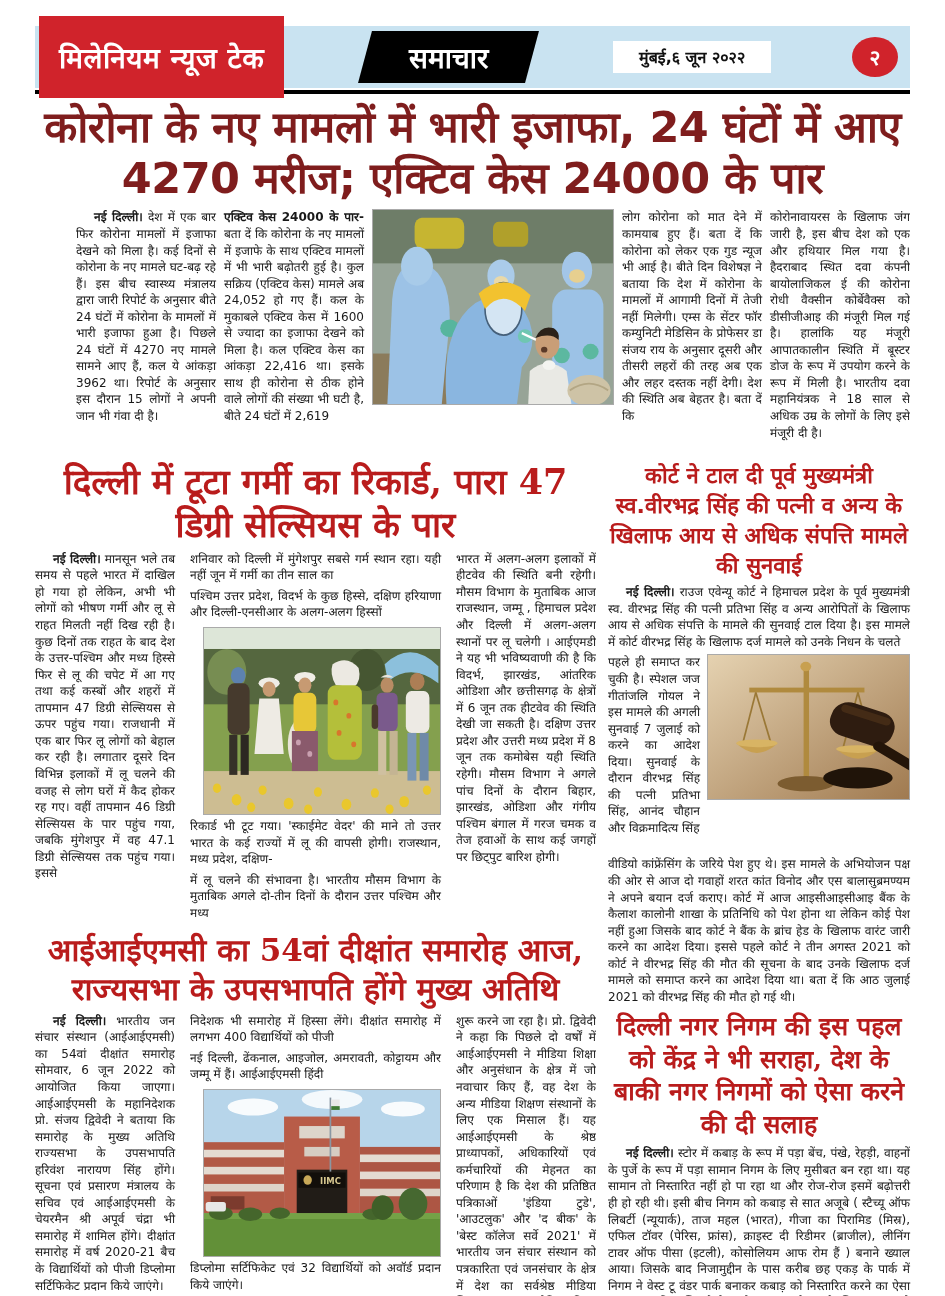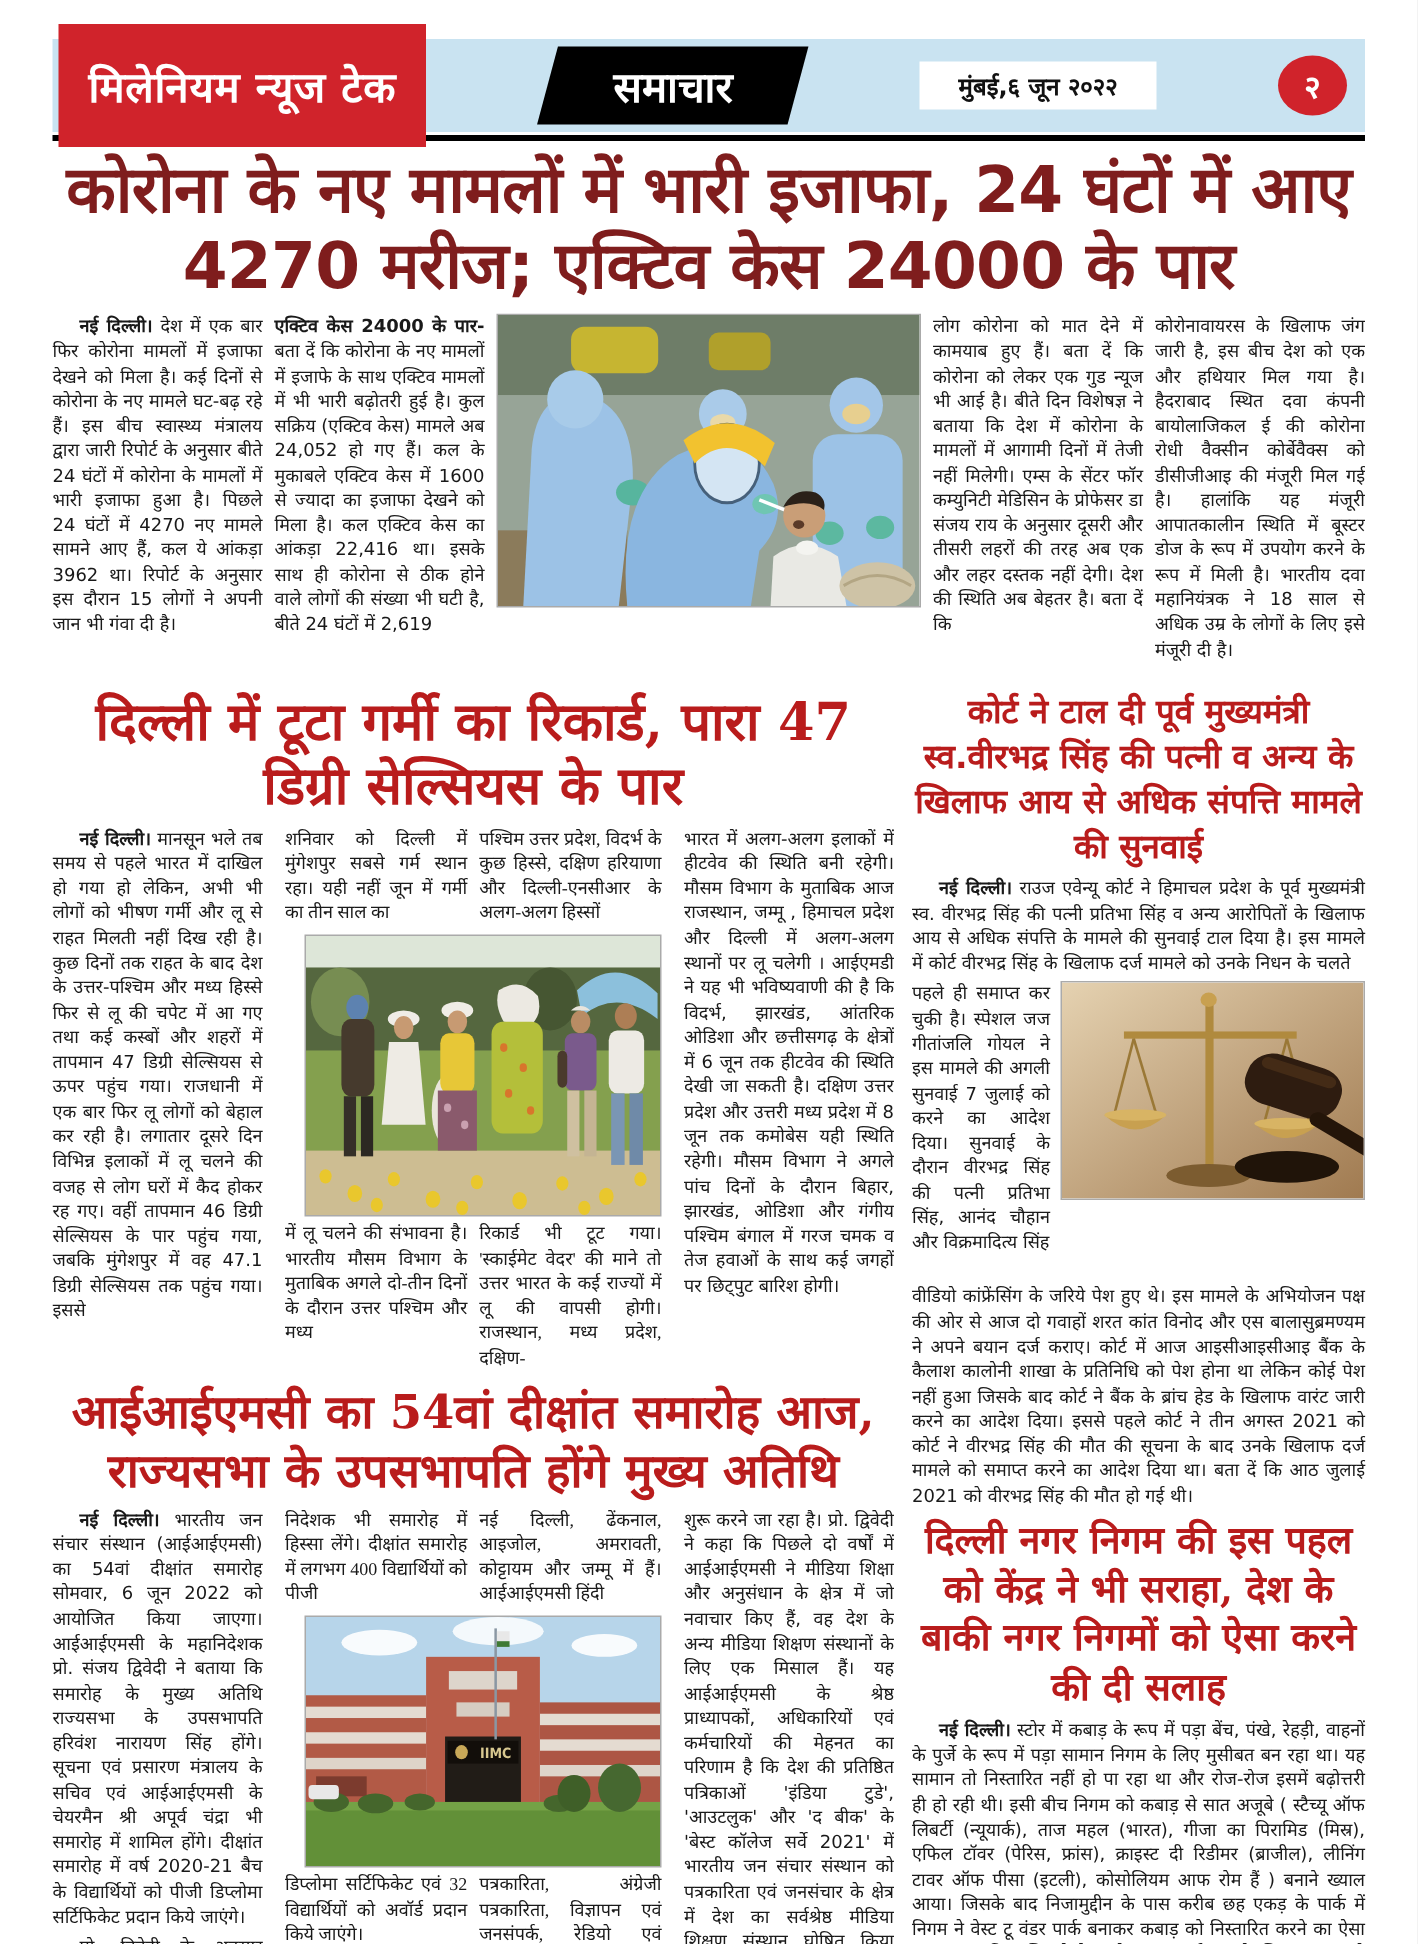--- a/index.html
+++ b/index.html
@@ -43,29 +43,29 @@
   .h-civic{font-size:25px;line-height:1.3;}
 
   
   p.bt{margin:0 0 4px;font-size:12px;line-height:1.38;text-align:justify;color:#191919;}
   .ind{text-indent:1.5em;}
   .dl{font-weight:700;}
 
   
   .lead-grid{
     display:grid;grid-template-columns:140px 140px 1fr 140px 140px;
-    column-gap:8px;margin-top:4px;height:242px;overflow:hidden;
+    column-gap:8px;margin-top:4px;height:242px;overflow:hidden;margin-left:41px;
   }
   figure{margin:0;}
   .ph{width:100%;display:block;border:1px solid #aaa;box-sizing:border-box;}
 
   
   .split{display:grid;grid-template-columns:1fr 302px;column-gap:12px;margin-top:4px;}
   .story-grid{display:grid;grid-template-columns:140px 1fr 140px;column-gap:15px;overflow:hidden;}
-  .two{display:grid;grid-template-columns:1fr 1fr;column-gap:8px;font-family:Liberation Serif, serif;}
+  .two{display:grid;grid-template-columns:1fr;column-gap:8px;}
   .mid figure{margin:2px 0 3px;padding-left:13px;}
 
   .court-mid{display:flex;gap:7px;margin:0 0 16px;}
   .court-narrow{width:92px;flex:0 0 auto;}
   .court-mid figure{flex:1;}
 </style>
 </head>
 <body>
 
 <div class="page">
@@ -203,22 +203,22 @@
                 <rect x="228" y="108" width="10" height="46" fill="#c4b493"></rect>
                 <rect x="206" y="80" width="8" height="26" rx="4" fill="#4a3a2c"></rect>
 
                 <circle cx="262" cy="56" r="9" fill="#ad7e55"></circle>
                 <rect x="248" y="66" width="29" height="44" rx="7" fill="#edeae4"></rect>
                 <rect x="250" y="110" width="11" height="50" fill="#7a96b4"></rect>
                 <rect x="265" y="110" width="11" height="50" fill="#6f8aa8"></rect>
               </svg>
             </figure>
             <div class="two">
+              <p class="bt">रिकार्ड भी टूट गया। 'स्काईमेट वेदर' की माने तो उत्तर भारत के कई राज्यों में लू की वापसी होगी। राजस्थान, मध्य प्रदेश, दक्षिण-</p>
               <p class="bt">में लू चलने की संभावना है। भारतीय मौसम विभाग के मुताबिक अगले दो-तीन दिनों के दौरान उत्तर पश्चिम और मध्य</p>
-              <p class="bt">रिकार्ड भी टूट गया। 'स्काईमेट वेदर' की माने तो उत्तर भारत के कई राज्यों में लू की वापसी होगी। राजस्थान, मध्य प्रदेश, दक्षिण-</p>
             </div>
           </div>
 
           <p class="bt">भारत में अलग-अलग इलाकों में हीटवेव की स्थिति बनी रहेगी। मौसम विभाग के मुताबिक आज राजस्थान, जम्मू , हिमाचल प्रदेश और दिल्ली में अलग-अलग स्थानों पर लू चलेगी । आईएमडी ने यह भी भविष्यवाणी की है कि विदर्भ, झारखंड, आंतरिक ओडिशा और छत्तीसगढ़ के क्षेत्रों में 6 जून तक हीटवेव की स्थिति देखी जा सकती है। दक्षिण उत्तर प्रदेश और उत्तरी मध्य प्रदेश में 8 जून तक कमोबेस यही स्थिति रहेगी। मौसम विभाग ने अगले पांच दिनों के दौरान बिहार, झारखंड, ओडिशा और गंगीय पश्चिम बंगाल में गरज चमक व तेज हवाओं के साथ कई जगहों पर छिट्पुट बारिश होगी।</p>
         </div>
 
         <h2 class="sub-headline h-iimc">आईआईएमसी का 54वां दीक्षांत समारोह आज, राज्यसभा के उपसभापति होंगे मुख्य अतिथि</h2>
         <div class="story-grid">
           <div>
             <p class="bt ind"><b class="dl">नई दिल्ली।</b> <span>भारतीय जन संचार संस्थान (आईआईएमसी) का 54वां दीक्षांत समारोह सोमवार, 6 जून 2022 को आयोजित किया जाएगा। आईआईएमसी के महानिदेशक प्रो. संजय द्विवेदी ने बताया कि समारोह के मुख्य अतिथि राज्यसभा के उपसभापति हरिवंश नारायण सिंह होंगे। सूचना एवं प्रसारण मंत्रालय के सचिव एवं आईआईएमसी के चेयरमैन श्री अपूर्व चंद्रा भी समारोह में शामिल होंगे। दीक्षांत समारोह में वर्ष 2020-21 बैच के विद्यार्थियों को पीजी डिप्लोमा सर्टिफिकेट प्रदान किये जाएंगे।</span></p>

